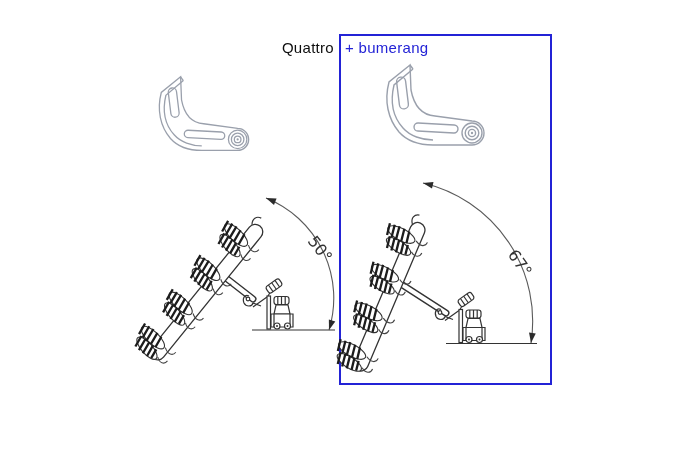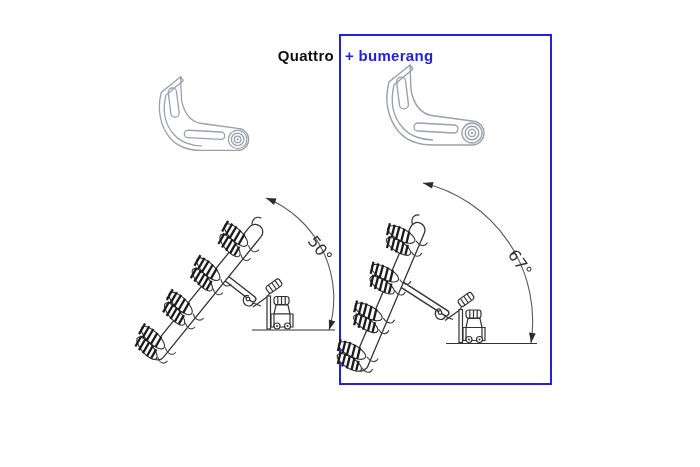--- a/index.html
+++ b/index.html
@@ -4,21 +4,21 @@
 <style>
   html,body { margin:0; padding:0; background:#fff; }
   .stage {
     position:relative; width:700px; height:467px; background:#ffffff;
     font-family:"Liberation Sans", sans-serif; overflow:hidden;
   }
   .panel-border {
     position:absolute; left:339px; top:34px; width:213px; height:351px;
     border:2.5px solid var(--accent,#2323d6); box-sizing:border-box; background:transparent;
   }
-  .title { position:absolute; top:48px; font-size:15px; font-weight:bold;
+  .title { position:absolute; top:40px; font-size:15px; font-weight:normal;
            line-height:15px; letter-spacing:.3px; white-space:nowrap; }
   .title-quattro { right:366px; color:#0e0e0e; }
   .title-bumerang { left:345px; color:var(--accent,#2323d6); }
   svg { position:absolute; left:0; top:0; }
   .ln   { stroke:#333; stroke-width:1.2; }
   .tube-o { stroke:#333; stroke-width:7; stroke-linecap:round; fill:none; }
   .tube-i { stroke:#fff; stroke-width:4.2; stroke-linecap:round; fill:none; }
   .railshape { fill:#fff; stroke:#333; stroke-width:1.3; }
   .pad  { fill:#fff; stroke:#333; stroke-width:1.1; }
   .stripe { stroke:#1c1c1c; stroke-width:2.3; fill:none; }

